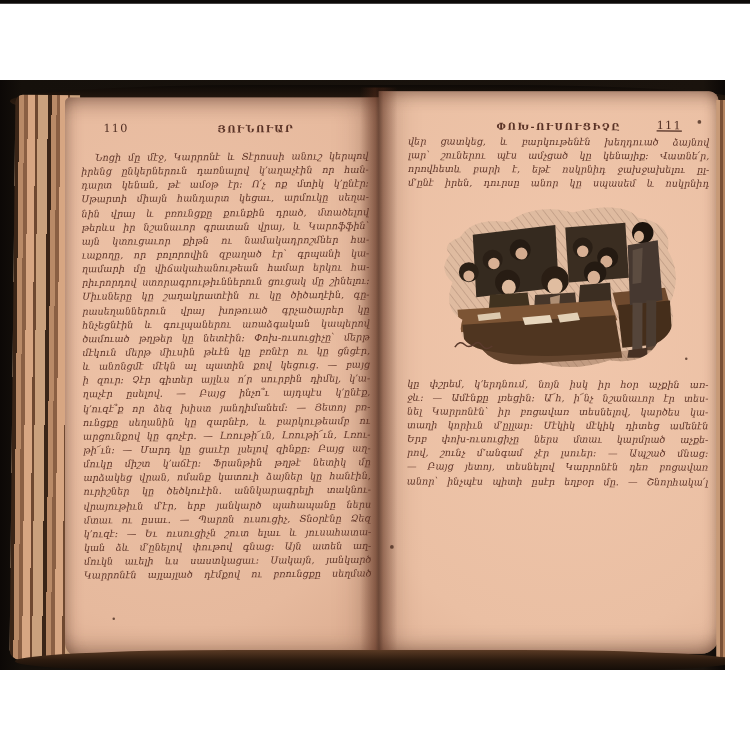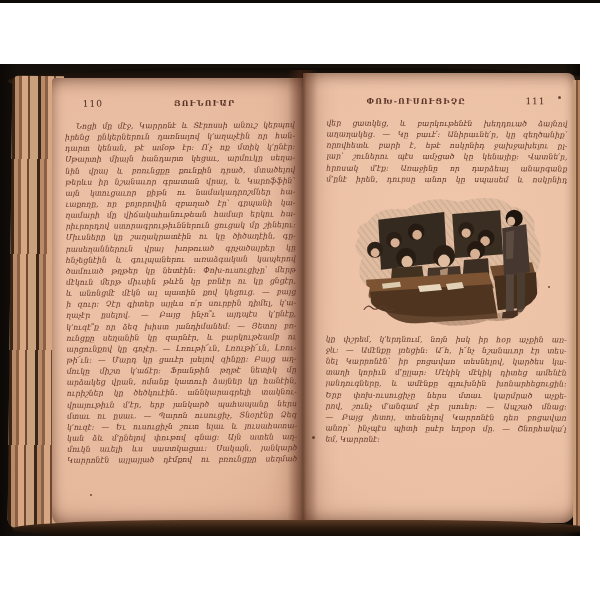--- a/index.html
+++ b/index.html
@@ -96,29 +96,27 @@
         <div class="tline">կ՚ուզէ։ — Եւ ուսուցիչն շուտ ելաւ և յուսահատա-</div>
         <div class="tline">կան ձև մ՚ընելով փութով գնաց։ Այն ատեն աղ-</div>
         <div class="tline">մուկն աւելի ևս սաստկացաւ։ Սակայն, յանկարծ</div>
         <div class="tline">Կարրոնէն այլայլած դէմքով ու բռունցքը սեղմած</div>
       </div>
   </div>
 
   <div class="abs" id="page-right"></div>
   <div class="abs" style="left:326px;top:32px;width:241px;transform:rotate(0.2deg);">
     <div class="pagehead" style="position:relative;">
-      <span class="runhead" style="position:absolute;left:40px;right:40px;top:1px;">ՓՈԽ-ՈՒՍՈՒՑԻՉԸ</span>
-      <span class="pageno" style="position:absolute;right:22px;top:0;">111</span>
+      <span class="runhead" style="position:absolute;left:40px;right:40px;text-align:center;top:1px;">ՓՈԽ-ՈՒՍՈՒՑԻՉԸ</span>
+      <span class="pageno" style="position:absolute;right:22px;top:0;text-decoration:underline;">111</span>
     </div>
-    <div class="textcol" style="margin-top:10px;">
+    <div class="textcol" style="">
         <div class="tline">վեր ցատկեց, և բարկութենէն խեղդուած ձայնով</div>
-        <div class="tline">աղաղակեց. — Կը բաւէ՛։ Անիրաւնե՛ր, կը զեղծանիք՝</div>
+        <div class="tline">լար՝ շուներու պէս ամչցած կը կենայիք։ Վատնե՛ր,</div>
         <div class="tline">որովհետև բարի է, եթէ ոսկրնիդ ջախջախելու ըլ-</div>
-        <div class="tline">լար՝ շուներու պէս ամչցած կը կենայիք։ Վատնե՛ր,</div>
-        <div class="tline">հրոսակ մ՚էք։ Առաջինը որ դարձեալ անարգանք</div>
         <div class="tline">մ՚ընէ իրեն, դուրսը անոր կը սպասեմ և ոսկրնիդ</div>
       </div>
 
     <div style="margin:3px 0 4px 22px;width:198px;height:142px;">
       <svg width="198" height="142" viewBox="0 0 198 142">
         <defs>
           <pattern id="hatch" width="5" height="5" patternTransform="rotate(-38)" patternUnits="userSpaceOnUse">
             <rect width="5" height="5" fill="#d9b69c"></rect>
             <line x1="0" y1="0" x2="0" y2="5" stroke="#9a7a68" stroke-width="1.1"></line>
           </pattern>
@@ -184,26 +182,24 @@
 
         <path d="M16 122 q4 -6 8 -2 q3 3 7 0 q4 -4 7 1 q3 4 8 0" stroke="#5a3a2c" stroke-width="1.2" fill="none"></path>
       </svg>
     </div>
 
     <div class="textcol">
         <div class="tline">կը փշրեմ, կ՚երդնում, նոյն իսկ իր հօր աչքին առ-</div>
         <div class="tline">ջև։ — Ամէնքը լռեցին։ Ա՜հ, ի՜նչ նշանաւոր էր տես-</div>
         <div class="tline">նել Կարրոնէն՝ իր բոցավառ տեսնելով, կարծես կա-</div>
         <div class="tline">տաղի կորիւն մ՚ըլլար։ Մէկիկ մէկիկ դիտեց ամենէն</div>
-        <div class="tline">յանդուգները, և ամէնքը գլուխնին խոնարհեցուցին։</div>
         <div class="tline">Երբ փոխ-ուսուցիչը ներս մտաւ կարմրած աչքե-</div>
         <div class="tline">րով, շունչ մ՚անգամ չէր լսուեր։ — Ապշած մնաց։</div>
         <div class="tline">— Բայց յետոյ, տեսնելով Կարրոնէն դեռ բոցավառ</div>
         <div class="tline">անոր՝ ինչպէս պիտի ըսէր եղբօր մը. — Շնորհակա՛լ</div>
-        <div class="tline nostretch">եմ, Կարրոնէ։</div>
       </div>
   </div>
 
   <div class="abs" id="right-page-edge"></div>
   <div class="abs" id="gutter"></div>
   <div class="abs" id="book-bottom-edge"></div>
 
   <div class="abs speck" style="left:558px;top:32px;width:3px;height:3px;"></div>
   <div class="abs speck" style="left:548px;top:222px;width:2px;height:2px;"></div>
   <div class="abs speck" style="left:312px;top:372px;width:3px;height:3px;"></div>

